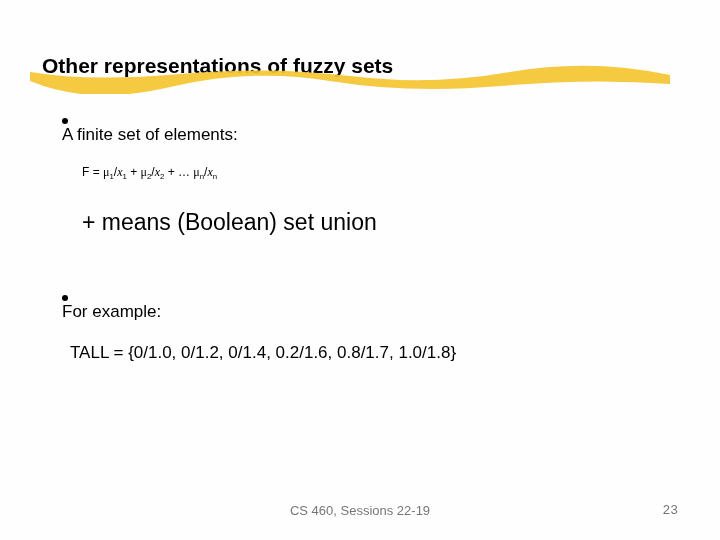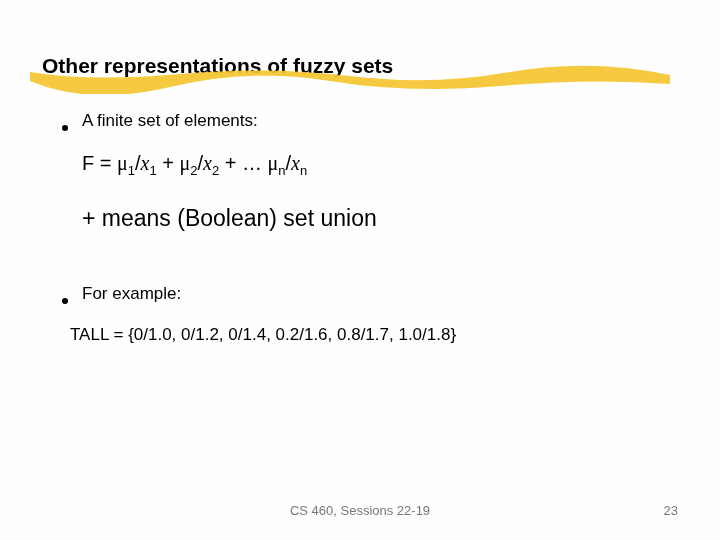--- a/index.html
+++ b/index.html
@@ -41,39 +41,40 @@
     position: absolute;
     left: 62px;
     top: 110px;
     width: 600px;
     font-size: 17px;
     line-height: 1.25;
     font-family: Verdana, Geneva, sans-serif;
   }
   .bullet-row {
     display: flex;
-    align-items: flex-end;
+    align-items: flex-start;
     margin-bottom: 20px;
+    flex-direction: column;
   }
   .bullet-dot {
     width: 6px;
     height: 6px;
     background: #000;
     border-radius: 50%;
     margin-top: 8px;
     margin-right: 14px;
     flex: 0 0 auto;
   }
   .bullet-text {
     flex: 1 1 auto;
   }
   .formula-line {
     margin-left: 20px;
     margin-bottom: 28px;
-    font-size: 20px;
+    font-size: 12px;
     font-family: Verdana, Geneva, sans-serif;
     white-space: nowrap;
   }
   .note-line {
     margin-left: 20px;
     margin-bottom: 50px;
     font-size: 23px;
   }
   .example-line {
     margin-left: 8px;
@@ -93,21 +94,21 @@
     font-size: 13px;
     color: #777;
     font-family: Arial, sans-serif;
   }
   .footer-right {
     position: absolute;
     right: 42px;
     bottom: 22px;
     font-size: 13px;
     color: #777;
-    font-family: Liberation Sans, sans-serif;
+    font-family: Liberation Mono, monospace;
   }
 </style>
 </head>
 <body>
 
 <div class="slide">
 
   <div class="title">Other representations of fuzzy sets</div>
 
   <div class="underline-wrap">

